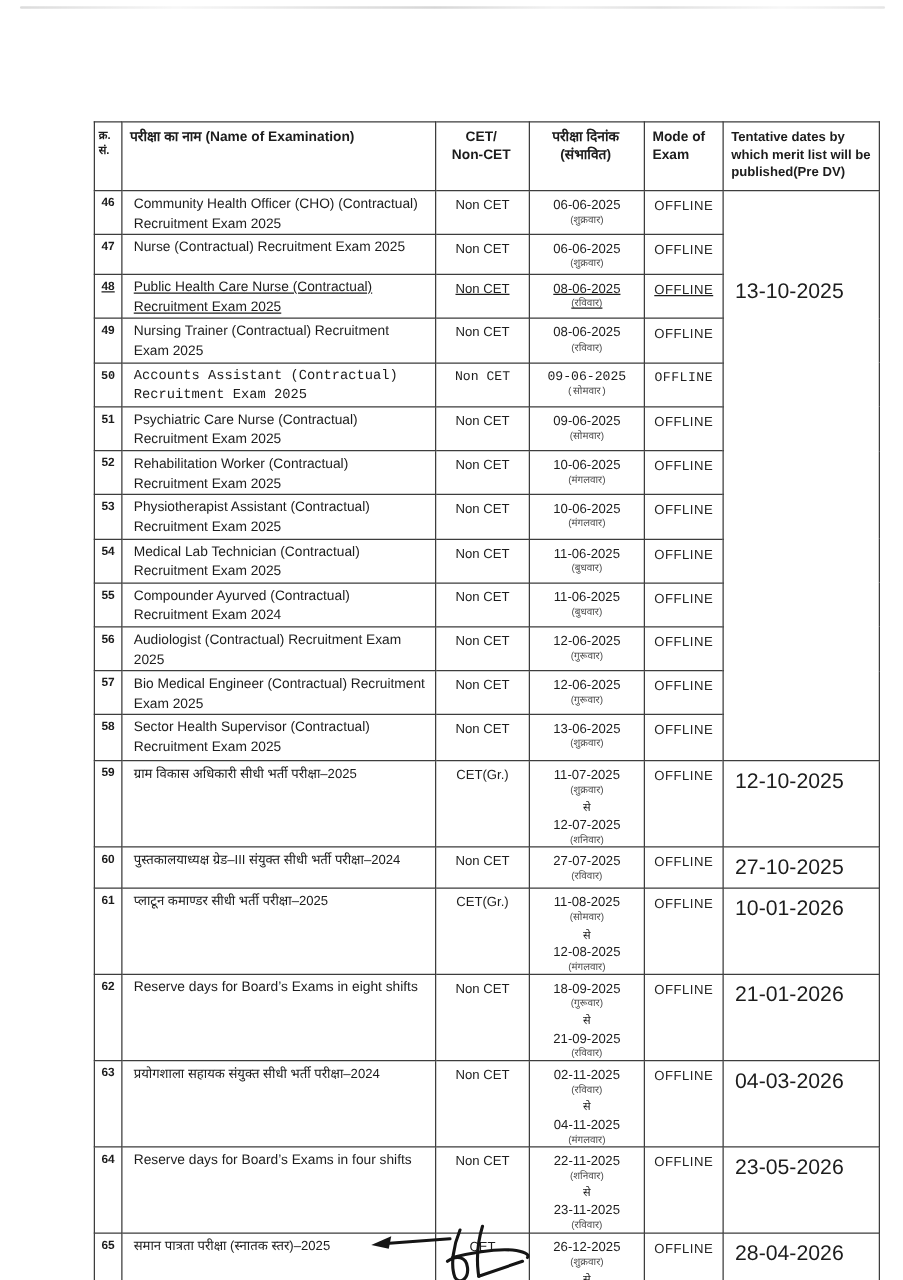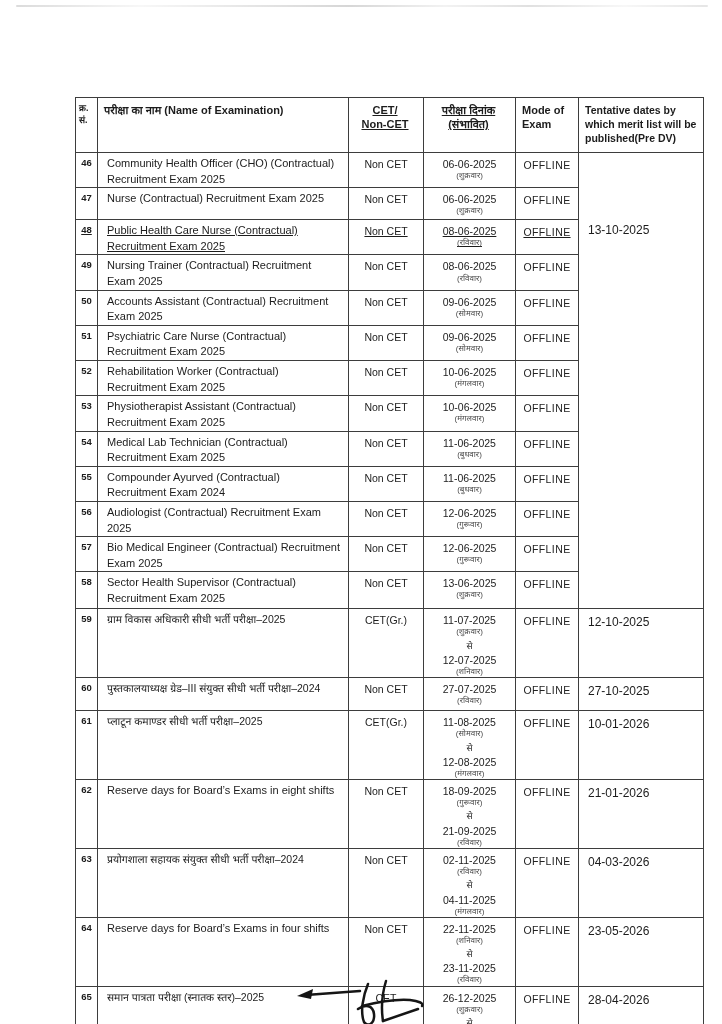--- a/index.html
+++ b/index.html
@@ -21,33 +21,33 @@
   table.sched{
     position:absolute;left:75px;top:97px;width:628px;
     border-collapse:collapse;table-layout:fixed;
   }
   .sched th,.sched td{
     border:1px solid #3d3d3d;vertical-align:top;overflow:hidden;
     word-wrap:break-word;
   }
   .sched thead tr{height:55px;}
   .sched th{font-weight:bold;text-align:left;padding:5px 5px 0 6px;font-size:11px;line-height:1.3;}
-  .sched th.c{text-align:center;padding-left:2px;padding-right:4px;text-decoration:underline;}
+  .sched th.c{text-align:center;padding-left:2px;padding-right:4px;}
   .sched th.serial{font-size:9px;padding:4px 1px 0 3px;line-height:1.35;}
   .sched th.datehead{font-size:11px;}
   .sched th.merithead{font-size:10.5px;line-height:1.35;}
   td.sno{font-size:9.5px;font-weight:bold;text-align:center;padding-top:4px;margin-left:13px;}
   td.name{font-size:11px;line-height:1.42;padding:3px 8px 0 9px;}
   td.name.hi{font-size:10.5px;}
   td.cet{font-size:10.5px;text-align:center;padding-top:5px;}
   td.datec{font-size:10.5px;text-align:center;padding-top:5px;line-height:1.15;}
   td.datec .w{font-size:8px;color:#4a4a4a;margin-top:1px;}
   td.datec .sep{font-size:9px;margin:4px 0 3px;}
   td.mode{font-size:10.5px;text-align:center;padding-top:6px;letter-spacing:.4px;color:#222;}
-  td.merit{font-size:12px;padding:6px 0 0 9px;border-radius:27px;}
+  td.merit{font-size:17px;padding:6px 0 0 9px;border-radius:27px;}
   td.merit.merged{padding-top:70px;}
   .signature{position:absolute;left:296px;top:978px;}
 </style>
 </head>
 <body>
 
 <div class="page">
 
   <div class="scan-artifact"></div>
 
@@ -117,21 +117,21 @@
         <tr style="height: 32px;">
           <td class="sno">49</td>
           <td class="name">Nursing Trainer (Contractual) Recruitment Exam 2025</td>
           <td class="cet">Non CET</td>
           <td class="datec">
             <div class="d">08-06-2025</div>
             <div class="w">(रविवार)</div>
           </td>
           <td class="mode">OFFLINE</td>
         </tr>
-        <tr style="height: 32px;">
+        <tr style="height: 32px; font-family: Liberation Mono, monospace;">
           <td class="sno">50</td>
           <td class="name">Accounts Assistant (Contractual) Recruitment Exam 2025</td>
           <td class="cet">Non CET</td>
           <td class="datec">
             <div class="d">09-06-2025</div>
             <div class="w">(सोमवार)</div>
           </td>
           <td class="mode">OFFLINE</td>
         </tr>
         <tr style="height: 32px;">

